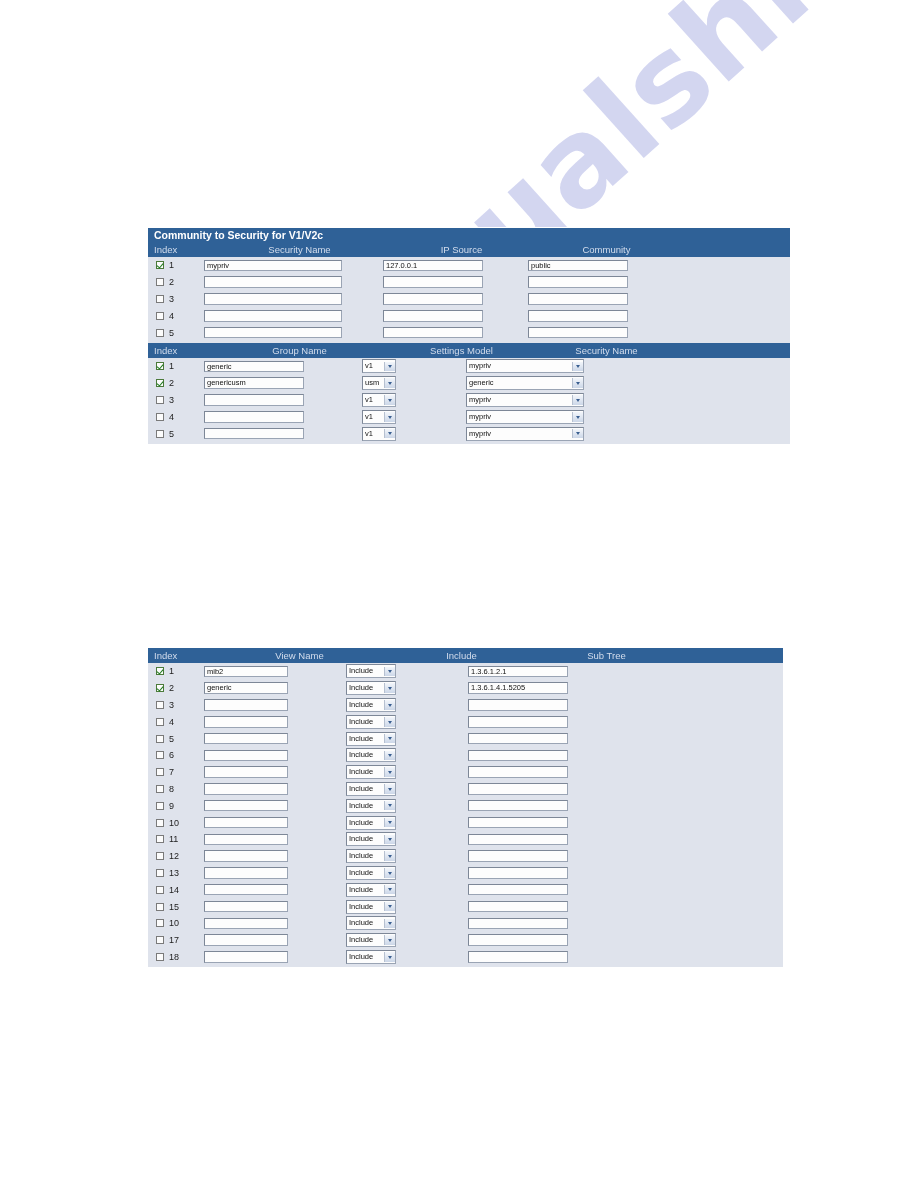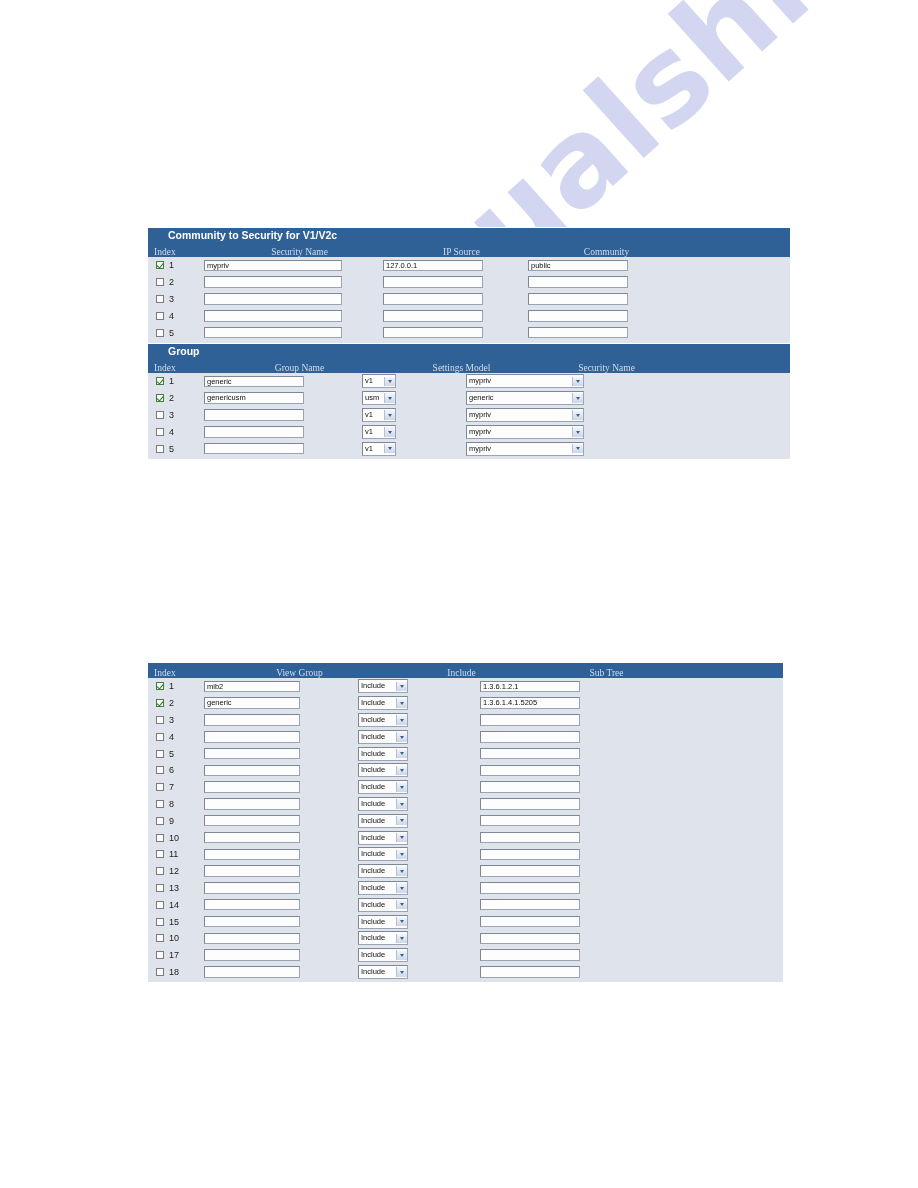--- a/index.html
+++ b/index.html
@@ -70,37 +70,36 @@
     background: #dfe3ec;
     border-collapse: collapse;
   }
   .sec-title {
     background: #2f6197;
     color: #ffffff;
     font-size: 10.5px;
     font-weight: bold;
     height: 14px;
     line-height: 14px;
-    padding-left: 20px;
+    padding-left: 6px;
     border-top: 1px solid #ffffff;
   }
   .sec-title.clipped {
     height: 7px;
     line-height: 8px;
     overflow: hidden;
     font-size: 10.5px;
   }
   .col-head {
     background: #2f6197;
     color: #d3dded;
     font-size: 9.5px;
     height: 15px;
     display: flex;
-    align-items: flex-end;
-    font-family: Liberation Serif, serif;
+    align-items: center;
   }
   .col-head > div { text-align: center; }
   .col-head > div.idx { text-align: left; padding-left: 6px; }
 
   .rows { padding-bottom: 2px; }
   .row {
     display: flex;
     align-items: center;
     height: 16.8px;
   }
@@ -198,21 +197,21 @@
   
   .g-idx   { width: 56px; }
   .g-name  { width: 100px; }
   .g-gap1  { width: 58px; }
   .g-model { width: 44px; }
   .g-gap2  { width: 60px; }
   .g-sec   { width: 120px; }
 
   
   .v-idx  { width: 56px; }
-  .v-name { width: 96px; }
+  .v-name { width: 84px; }
   .v-gap1 { width: 58px; }
   .v-inc  { width: 54px; }
   .v-gap2 { width: 68px; }
   .v-sub  { width: 100px; }
 
   .hw-idx { width: 56px; }
   .hw-1   { width: 179px; }
   .hw-2   { width: 145px; }
   .hw-3   { width: 145px; }
 </style>
@@ -317,21 +316,20 @@
           </div>
           <div class="c-gap2"></div>
           <div class="c-comm">
             <div class="fld"></div>
           </div>
         </div>
       </div>
   </div>
 
   <div class="tbl">
-    <div class="sec-title">Group</div>
     <div class="col-head">
       <div class="idx hw-idx">Index</div>
       <div class="hw-1">Group Name</div>
       <div class="hw-2">Settings Model</div>
       <div class="hw-3">Security Name</div>
     </div>
     <div class="rows" id="group-rows">
         <div class="row">
           <div class="idx g-idx">
             <div class="cb on"></div>
@@ -448,21 +446,21 @@
           </div>
         </div>
       </div>
   </div>
 
   <div class="spacer-white"></div>
 
   <div class="tbl" style="width:635px">
     <div class="col-head">
       <div class="idx hw-idx">Index</div>
-      <div class="hw-1">View Group</div>
+      <div class="hw-1">View Name</div>
       <div class="hw-2">Include</div>
       <div class="hw-3">Sub Tree</div>
     </div>
     <div class="rows" id="view-rows">
         <div class="row">
           <div class="idx v-idx">
             <div class="cb on"></div>
             <span>1</span>
           </div>
           <div class="v-name">

